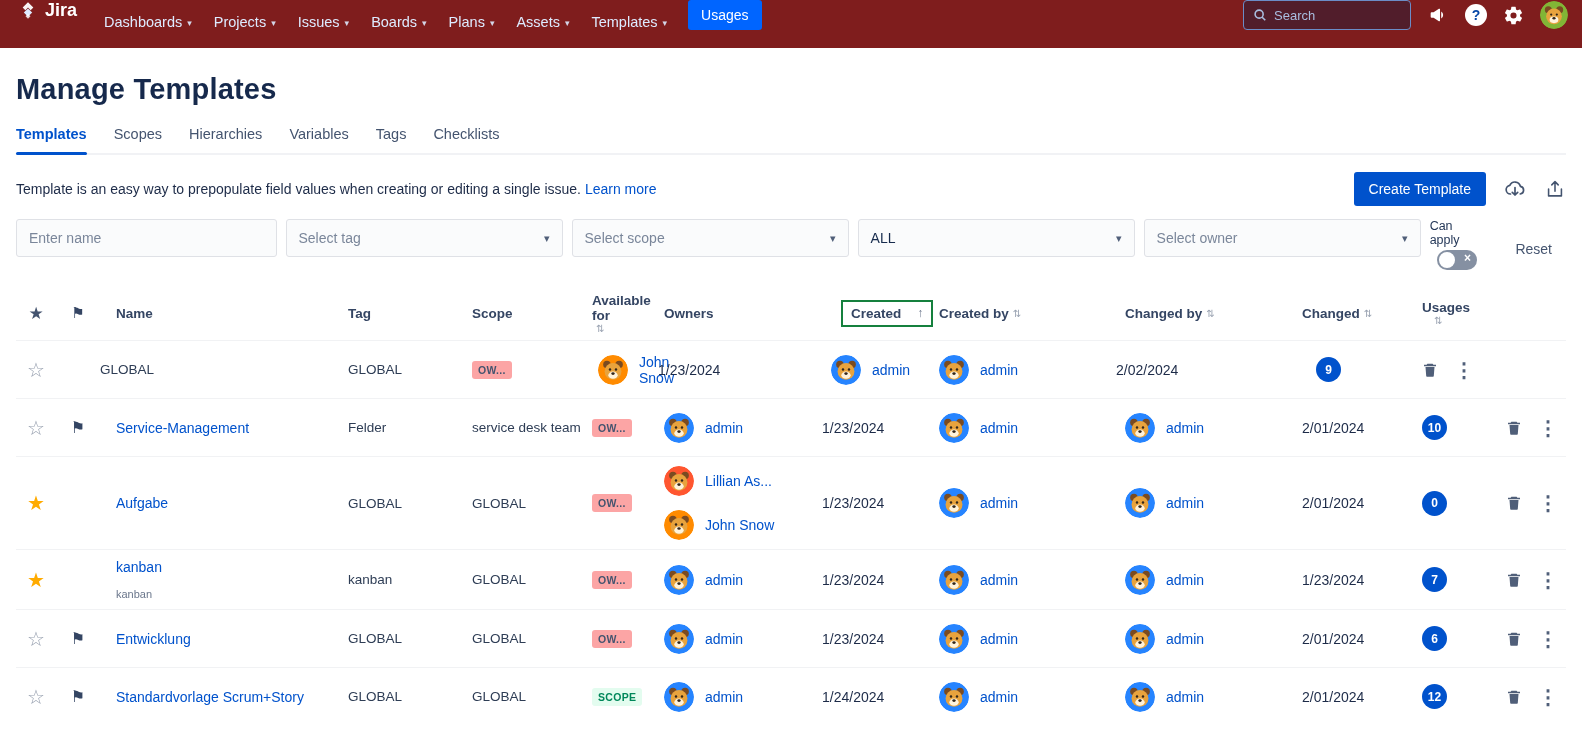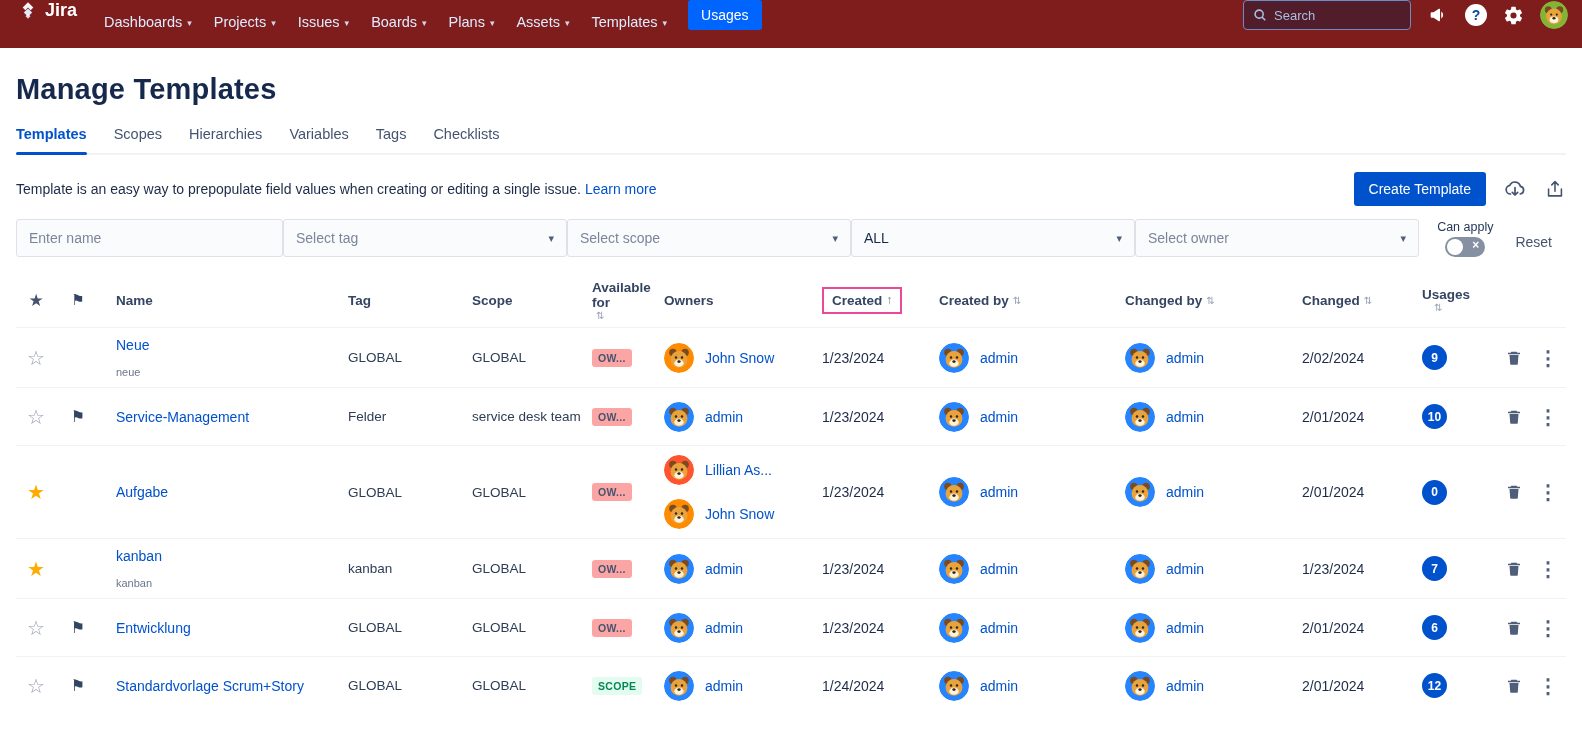--- a/index.html
+++ b/index.html
@@ -31,21 +31,21 @@
   .tab.active{color:#0052CC;font-weight:700;}
   .tab.active::after{content:"";position:absolute;left:0;right:0;bottom:-2px;height:3px;background:#0052CC;border-radius:2px;}
 
   .desc-row{display:flex;align-items:center;margin:17px 0 13px;}
   .desc{font-size:14px;color:#1D2B48;}
   .desc a{color:#0052CC;cursor:pointer;}
   .desc-actions{margin-left:auto;display:flex;align-items:center;gap:17px;}
   .create-template-btn{background:#0052CC;color:#fff;border:none;border-radius:3px;height:34px;padding:0 15px;font-size:14px;font-weight:500;cursor:pointer;}
 
   
-  .filters{display:flex;align-items:center;margin:10px 0 16px;}
+  .filters{display:flex;gap:9px;margin:10px 0 16px;}
   .f-input,.f-select{height:38px;background:#FAFBFC;border:1px solid #DFE1E6;border-radius:3px;display:flex;align-items:center;padding:0 12px;width:284px;font-size:14px;}
   .f-input{width:267px;}
   .f-input input{border:none;background:transparent;outline:none;font-size:14px;color:#172B4D;width:100%;}
   .f-input input::placeholder{color:#7A869A;}
   .f-select{justify-content:space-between;cursor:pointer;}
   .f-select .val{color:#7A869A;}
   .f-select.has-value .val{color:#172B4D;}
   .f-select .chev-d{color:#505F79;font-size:11px;}
   .can-apply{margin-left:auto;display:flex;flex-direction:column;align-items:center;gap:3px;}
   .can-apply-label{font-size:12.5px;color:#253858;}
@@ -55,21 +55,21 @@
   .reset-btn{background:none;border:none;font-size:14px;color:#44546F;cursor:pointer;margin:8px 14px 0 22px;}
 
   
   .grid{display:grid;grid-template-columns:40px 44px 248px 124px 120px 66px 164px 108px 186px 186px 106px 74px 84px;align-items:center;}
   .thead{min-height:54px;font-size:13.5px;font-weight:700;color:#344563;}
   .thead .hcell{display:flex;align-items:center;flex-wrap:wrap;cursor:pointer;}
   .sort{color:#98A1B0;font-size:10px;margin-left:4px;font-weight:400;}
   .h-star{justify-self:center;font-size:17px;color:#44546F;cursor:pointer;background:none;border:none;}
   .h-flag{justify-self:center;font-size:15px;color:#344563;cursor:pointer;background:none;border:none;}
   .pad-name{padding-left:16px;}
-  .created-box{display:inline-flex;align-items:center;gap:3px;border:2px solid #ec4899;padding:4px 8px;}
+  .created-box{display:inline-flex;align-items:center;gap:15px;border:2px solid #15803d;padding:4px 8px;margin-left:19px;}
   .created-box .sort{color:#6B778C;font-size:12px;margin-left:1px;}
 
   .trow{min-height:58px;padding:9px 0;border-top:1px solid #F1F2F4;}
   .cell-star{justify-self:center;}
   .star{font-size:20px;color:#98A1B0;cursor:pointer;background:none;border:none;line-height:1;}
   .star.filled{color:#FFAB00;}
   .flag{font-size:16px;color:#344563;justify-self:center;}
   .flag.hidden{visibility:hidden;}
   .name-cell{padding-left:16px;}
   .name-link{color:#0052CC;font-size:14px;display:inline-block;}
@@ -289,24 +289,20 @@
         <span>Usages</span>
         <span class="sort" style="margin-left:12px;">⇅</span>
       </div>
     <div></div>
   </div>
 
   <div>
       <div class="grid trow">
     <div class="cell-star"><button class="star">☆</button></div>
     <span class="flag hidden">⚑</span>
-    <div class="name-cell">
-      <a href="#" class="name-link">Neue</a>
-      <span class="subtitle">neue</span>
-    </div>
     <div class="plain">GLOBAL</div>
     <div class="plain">GLOBAL</div>
     <div><span class="avail-badge">OW...</span></div>
     <div class="owners">
           <div class="owner">
     <span class="avatar"><svg viewBox="0 0 32 32" width="100%" height="100%">
                 <circle cx="16" cy="16" r="16" fill="#FF8B00"></circle>
                 <circle cx="9.5" cy="10" r="4" fill="#7A4B21"></circle>
                 <circle cx="22.5" cy="10" r="4" fill="#7A4B21"></circle>
                 <circle cx="16" cy="17.5" r="9" fill="#E8A33D"></circle>

